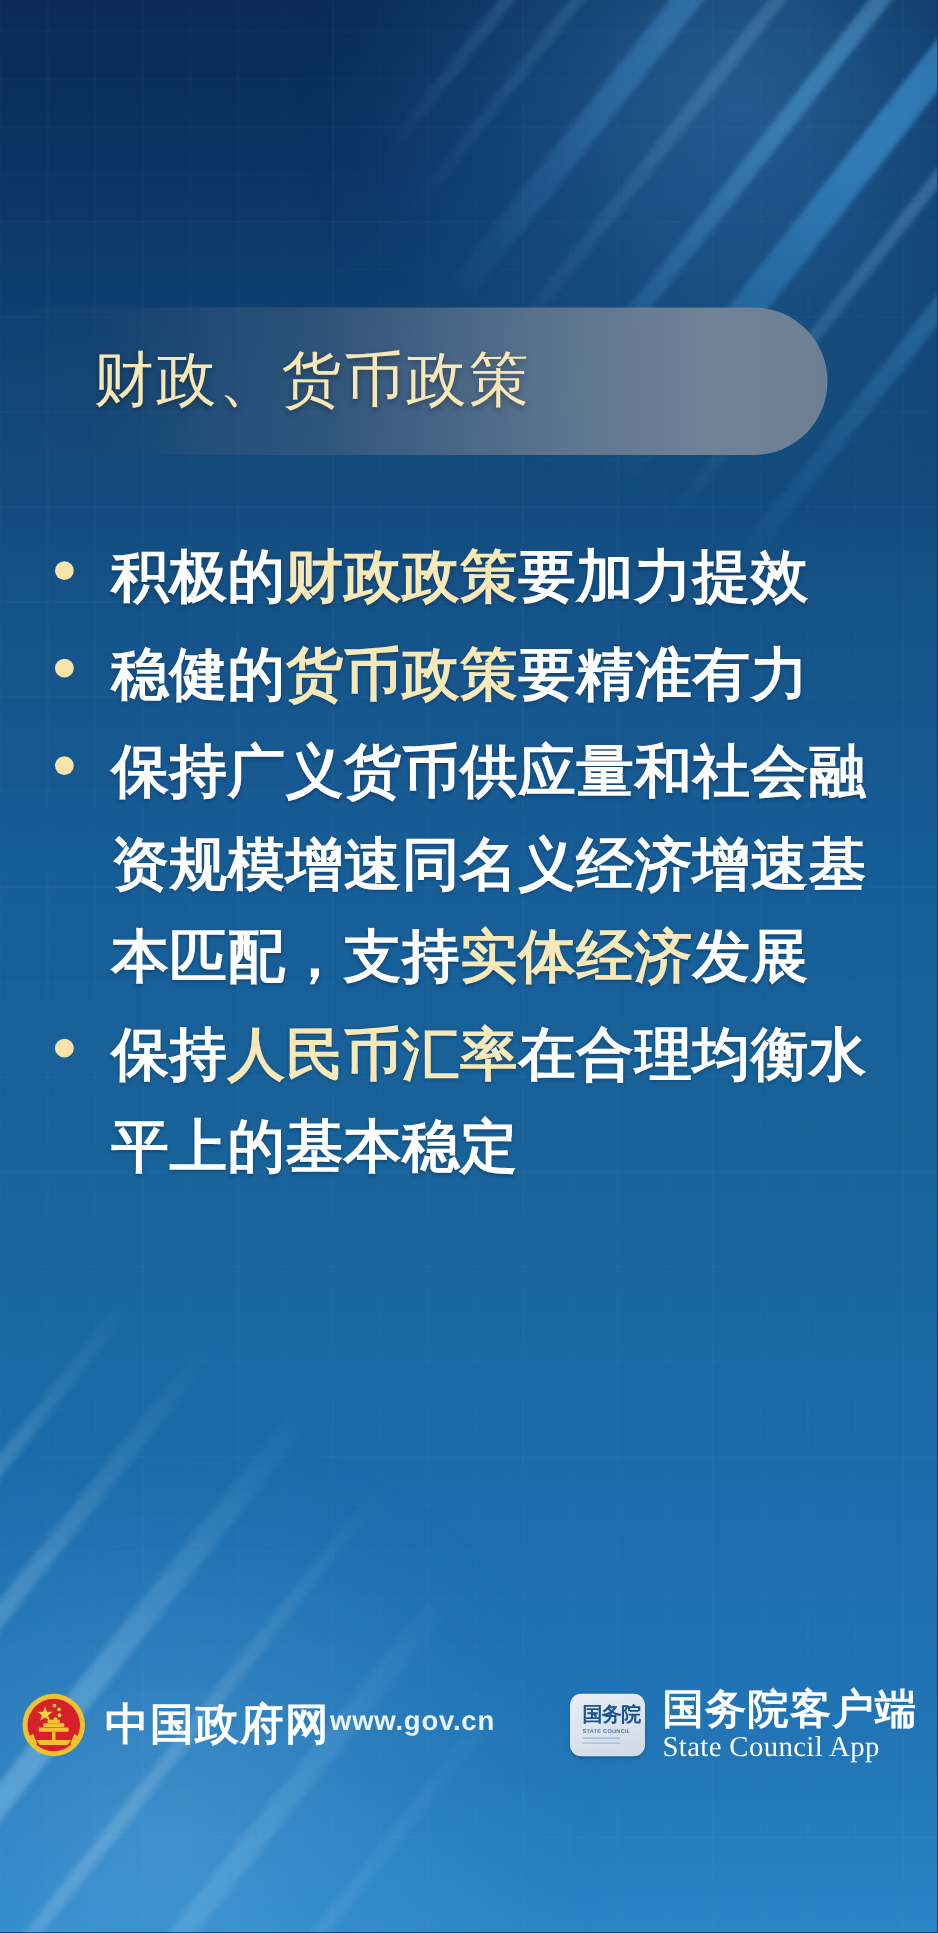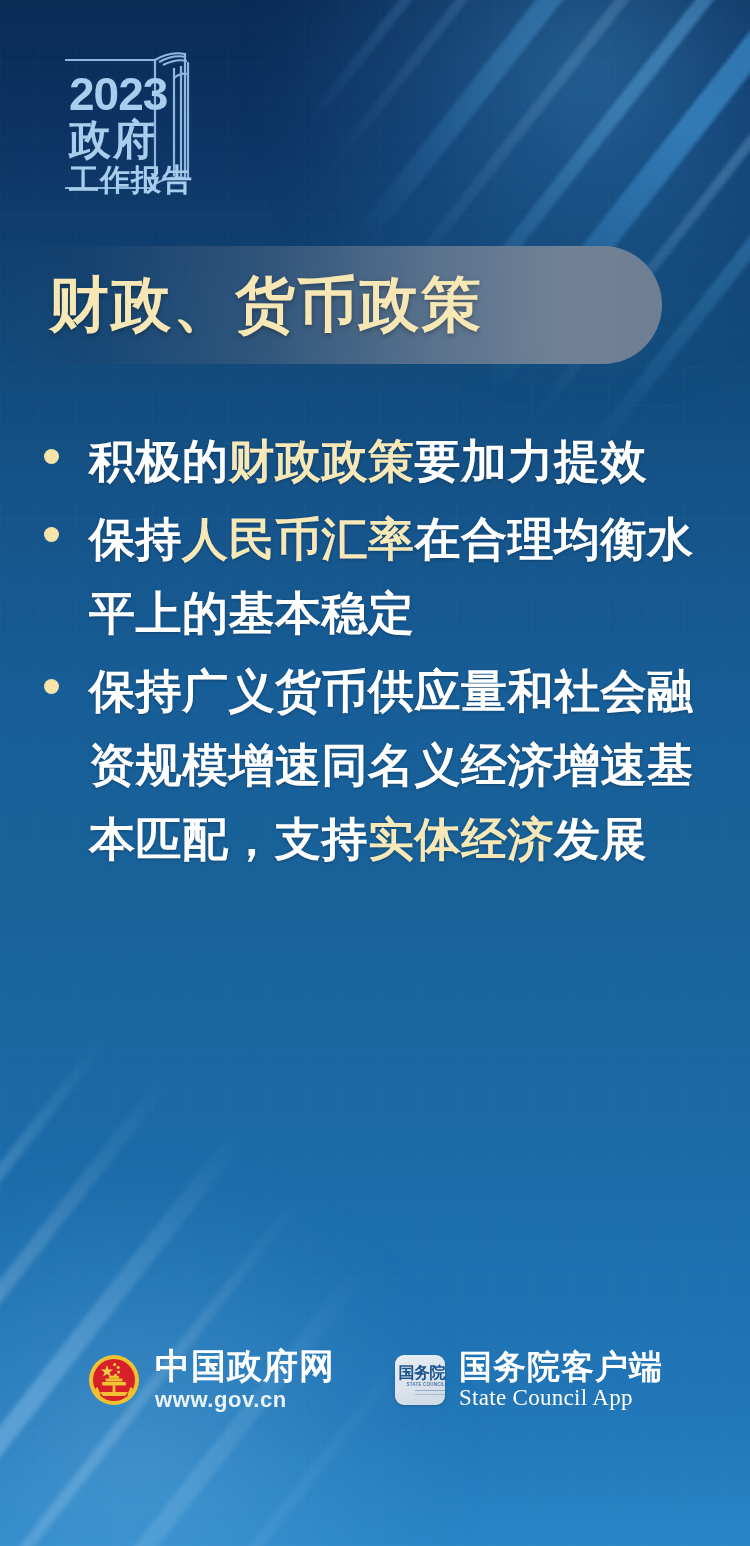--- a/index.html
+++ b/index.html
@@ -105,23 +105,23 @@
     background:linear-gradient(90deg,
         rgba(18,58,104,0) 0%,
         rgba(32,70,112,.35) 14%,
         rgba(62,92,126,.70) 40%,
         rgba(96,118,143,.92) 66%,
         rgba(113,130,150,1) 86%,
         rgba(110,127,147,1) 100%);
     display:flex; align-items:center;
   }
   .title-text{
-    margin-left:49px;
-    font-size:60px;
-    font-weight:bold;
+    margin-left:75px;
+    font-size:48px;
+    font-weight:normal;
     letter-spacing:2px;
     color:#f7e7b4;
     line-height:1;
     white-space:nowrap;
     text-shadow:0 2px 5px rgba(0,0,0,.30);
   }
 
   
   .bullets{
     position:absolute; left:44px; top:424px;
@@ -157,36 +157,37 @@
     position:absolute; left:0; top:1330px;
     width:750px; height:100px;
     display:flex;
     align-items:center;
     justify-content:center;
     gap:60px;
   }
   .footer-block{ display:flex; align-items:center; gap:14px; }
   .emblem{ width:54px; height:54px; flex:0 0 auto; }
   .emblem svg{ display:block; width:100%; height:100%; }
-  .gov-txt{ display:flex; flex-direction:column; justify-content:center; }
+  .gov-txt{ display:flex; flex-direction:row; justify-content:center; }
   .gov-cn{
     font-size:35px; font-weight:bold; color:#ffffff;
     line-height:1.06; letter-spacing:1px; white-space:nowrap;
   }
   .gov-url{
     font-size:22px; font-weight:bold; color:#e9f3fc;
     letter-spacing:.6px; margin-top:3px; white-space:nowrap;
   }
   .sc-badge{
-    width:50px; height:50px; flex:0 0 auto;
+    width:60px; height:50px; flex:0 0 auto;
     border-radius:9px;
     background:linear-gradient(160deg,#e9eef4 0%,#cfd9e4 100%);
     display:flex; flex-direction:column;
-    align-items:flex-end; justify-content:center;
+    align-items:flex-start; justify-content:center;
     box-shadow:0 1px 3px rgba(0,0,0,.22);
+    padding-left:10px;
   }
   .sc-badge-cn{
     font-size:16px; font-weight:bold; color:#18548f;
     line-height:1; letter-spacing:-.5px;
   }
   .sc-badge-en{
     font-size:4.5px; font-weight:bold; color:#4d7ba8;
     line-height:1; margin-top:2px; letter-spacing:.2px;
   }
   .sc-badge-bars{
@@ -210,54 +211,41 @@
 <body>
 
 <div id="poster">
 
   <div class="grid-overlay"></div>
   <div class="glow-tr"></div>
   <div class="streaks-tr"></div>
   <div class="glow-bl"></div>
   <div class="streaks-bl"></div>
 
-  <div class="brand">
-    <svg viewBox="0 0 170 160">
-      <g fill="none" stroke="#8fb8e0" stroke-width="2.2">
-        <path d="M18 22 H108 V150 H18"></path>
-        <path d="M108 22 C118 16 128 14 138 16 L138 140 C128 138 118 140 108 146"></path>
-        <path d="M112 24 C121 19 130 17 139 19"></path>
-        <path d="M116 27 C124 23 132 21 140 23"></path>
-        <path d="M127 30 V138"></path>
-        <path d="M134 28 V139"></path>
-        <path d="M141 24 V141"></path>
-        <path d="M127 40 C132 36 137 35 141 36"></path>
-      </g>
-      <text x="22" y="72" font-family="Liberation Sans, sans-serif" font-size="46" font-weight="bold" fill="#a8cdee" letter-spacing="-1">2023</text>
-      <text x="22" y="116" font-family="Liberation Sans, sans-serif" font-size="42" font-weight="bold" fill="#a8cdee" letter-spacing="2">政府</text>
-      <text x="22" y="152" font-family="Liberation Sans, sans-serif" font-size="30" font-weight="bold" fill="#a8cdee" letter-spacing="1">工作报告</text>
-    </svg>
-  </div>
 
   <div class="title-pill">
     <div class="title-text">财政、货币政策</div>
   </div>
 
   <div class="bullets">
       <div class="bullet-row">
         <span class="bullet-dot"></span>
         <div class="bullet-text"><span>积极的</span><span class="hl">财政政策</span><span>要加力提效</span></div>
       </div>
       <div class="bullet-row">
         <span class="bullet-dot"></span>
+        <div class="bullet-text"><span>稳健的</span><span class="hl">货币政策</span><span>要精准有力</span></div>
+      </div>
+      <div class="bullet-row">
+        <span class="bullet-dot"></span>
+        <div class="bullet-text"><span>保持广义货币供应量和社会融资规模增速同名义经济增速基本匹配，支持</span><span class="hl">实体经济</span><span>发展</span></div>
+      </div>
+      <div class="bullet-row">
+        <span class="bullet-dot"></span>
         <div class="bullet-text"><span>保持</span><span class="hl">人民币汇率</span><span>在合理均衡水平上的基本稳定</span></div>
-      </div>
-      <div class="bullet-row">
-        <span class="bullet-dot"></span>
-        <div class="bullet-text"><span>保持广义货币供应量和社会融资规模增速同名义经济增速基本匹配，支持</span><span class="hl">实体经济</span><span>发展</span></div>
       </div>
     </div>
 
   <div class="footer">
 
     <div class="footer-block">
       <div class="emblem">
         <svg viewBox="0 0 54 54">
           <circle cx="27" cy="27" r="25" fill="#f0c230"></circle>
           <circle cx="27" cy="27" r="21" fill="#d8202a"></circle>

